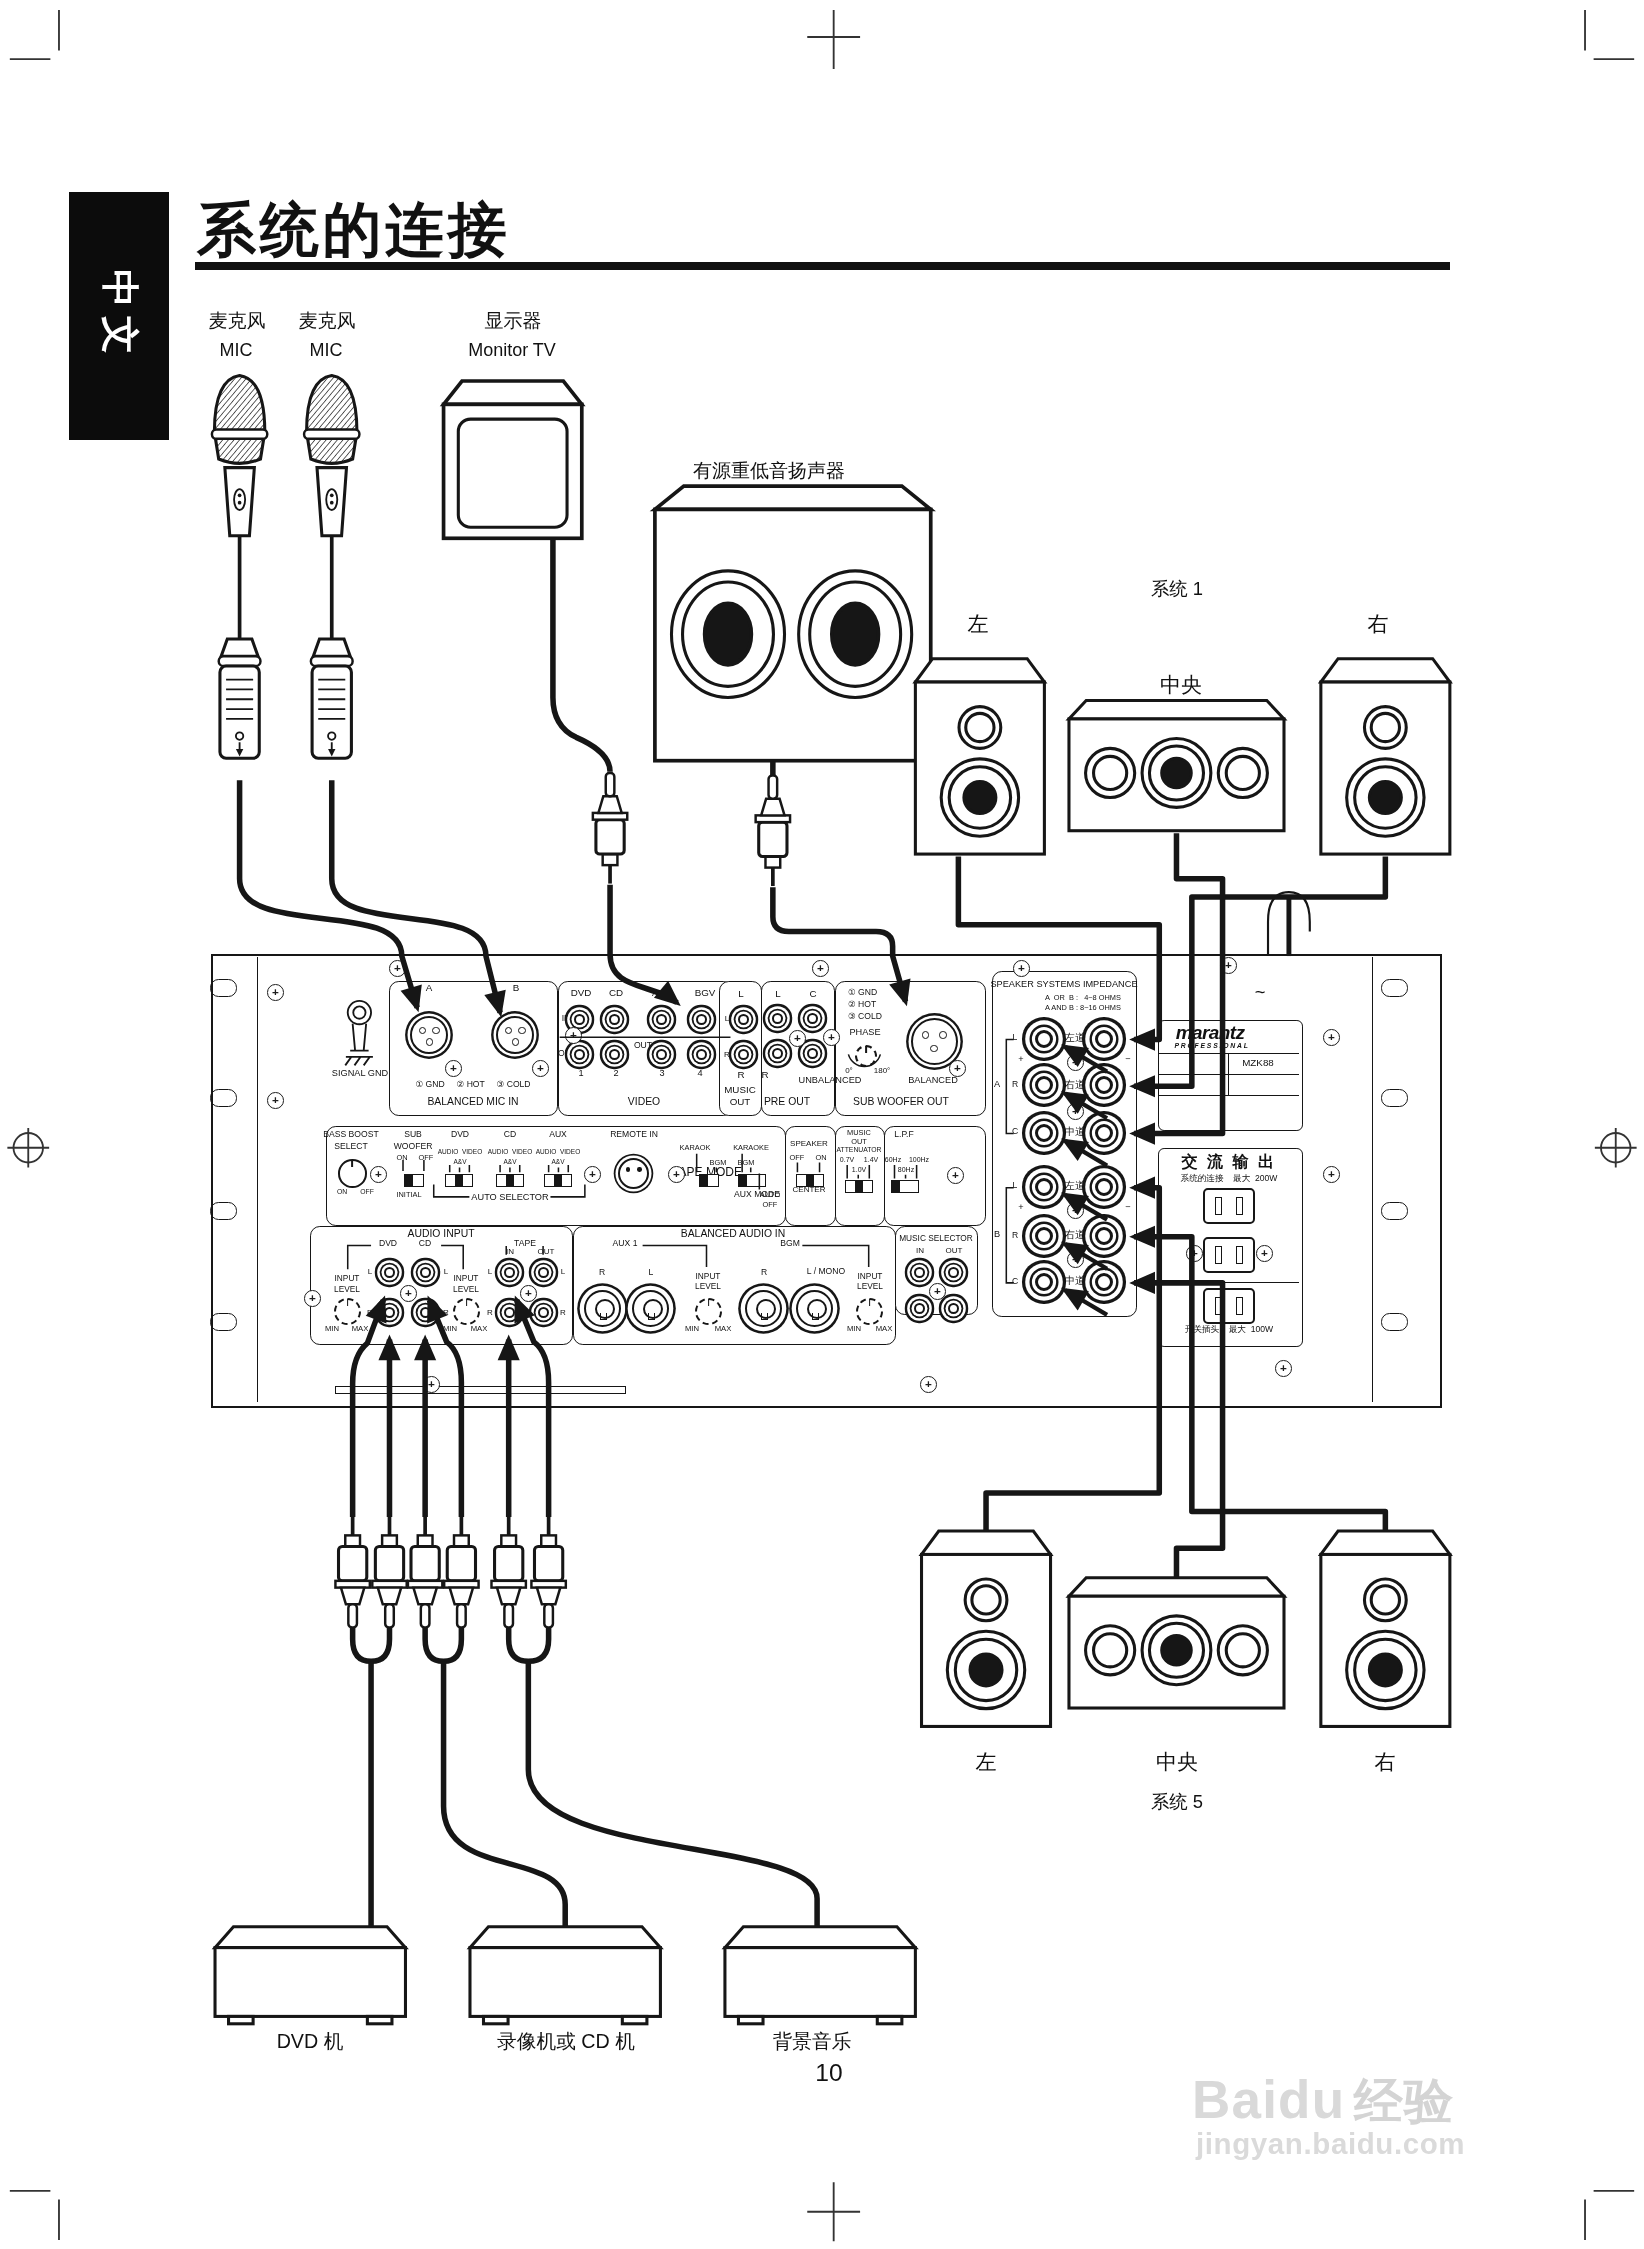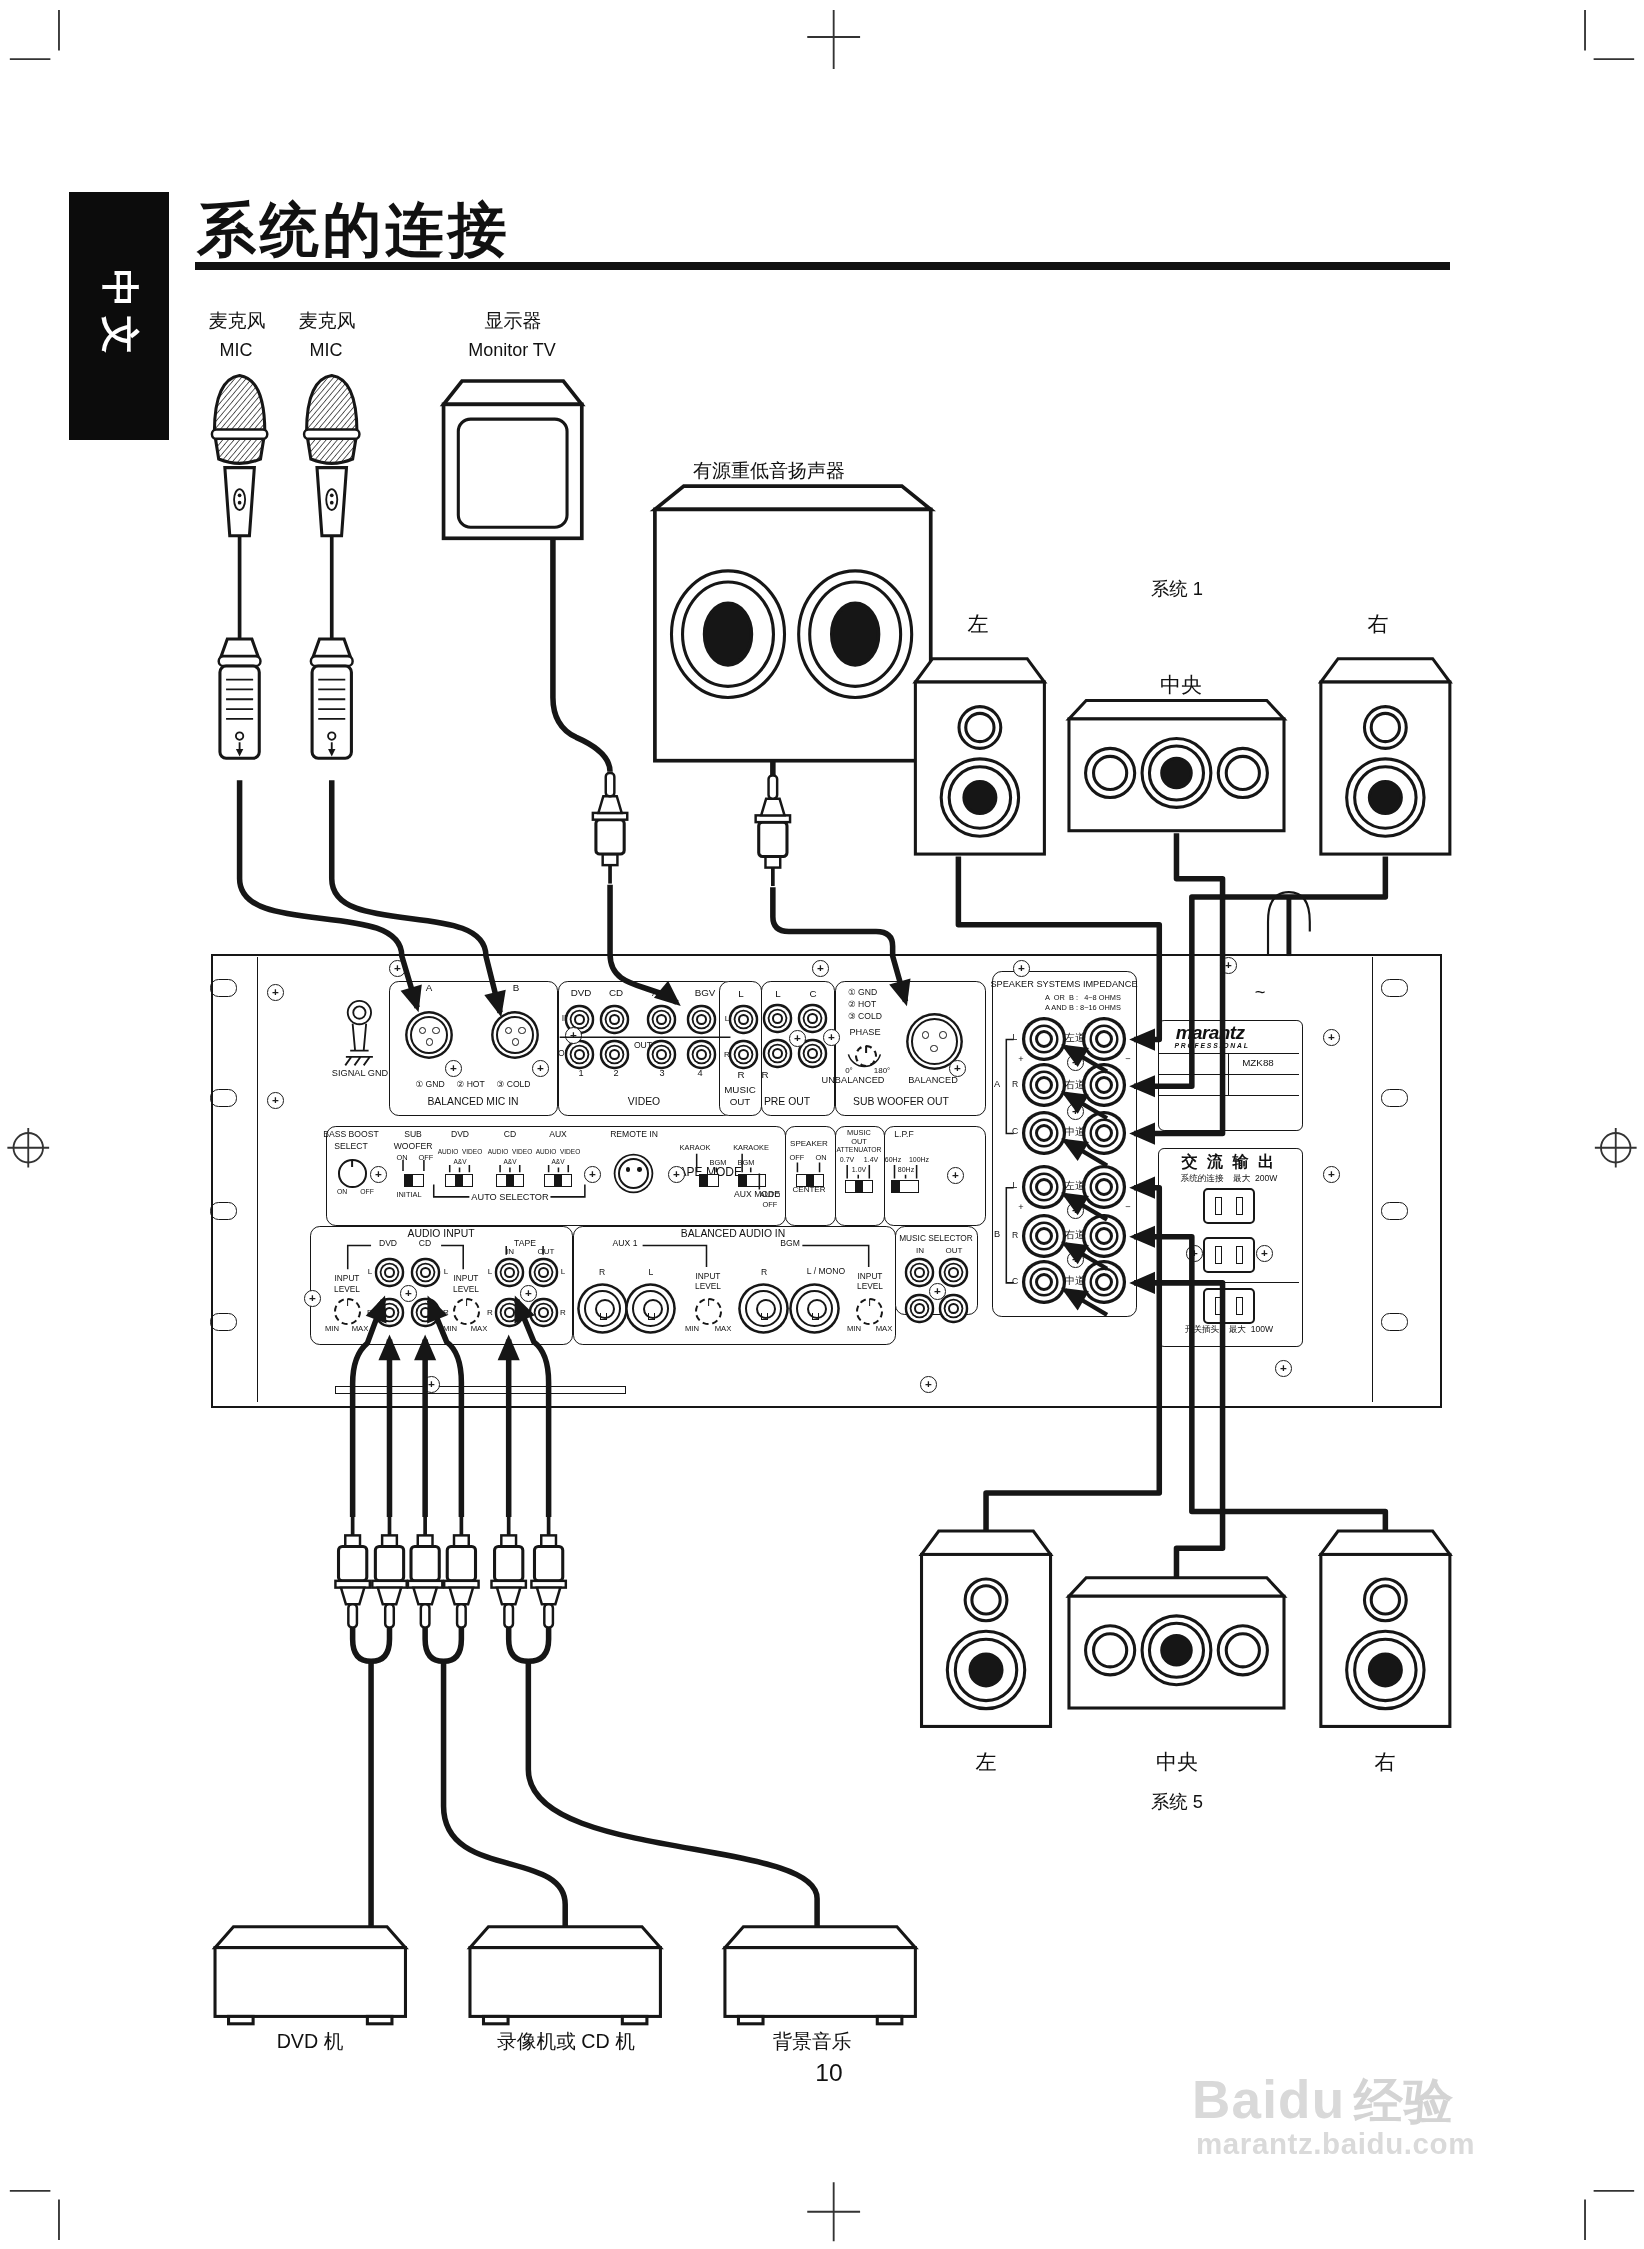--- a/index.html
+++ b/index.html
@@ -159,21 +159,21 @@
   <div class="t" style="left:740px;top:1085px;font-size:9.8px;">MUSIC</div>
   <div class="t" style="left:740px;top:1097px;font-size:9.8px;">OUT</div>
 
   <div class="t" style="left:778px;top:989px;font-size:9.8px;">L</div>
   <div class="t" style="left:813px;top:989px;font-size:9.8px;">C</div>
   <div class="rca" style="left:772px;top:1013px;"></div>
   <div class="rca" style="left:807px;top:1013px;"></div>
   <div class="rca" style="left:772px;top:1048px;"></div>
   <div class="rca" style="left:807px;top:1048px;"></div>
   <div class="t" style="left:765px;top:1070px;font-size:9.8px;">R</div>
-  <div class="t" style="left:830px;top:1075px;font-size:9.2px;margin-left:23px;">UNBALANCED</div>
+  <div class="t" style="left:830px;top:1075px;font-size:9.2px;">UNBALANCED</div>
   <div class="t" style="left:787px;top:1096px;font-size:10.4px;">PRE OUT</div>
 
   <div class="tl" style="left:848px;top:987px;font-size:8.6px;">① GND</div>
   <div class="tl" style="left:848px;top:999px;font-size:8.6px;">② HOT</div>
   <div class="tl" style="left:848px;top:1011px;font-size:8.6px;">③ COLD</div>
   <div class="t" style="left:865px;top:1027px;font-size:9.2px;">PHASE</div>
   <div class="knob dash" style="left:855px;top:1045px;width:18.4px;height:18.4px;"></div>
   <div class="t" style="left:849px;top:1067px;font-size:8px;">0°</div>
   <div class="t" style="left:882px;top:1067px;font-size:8px;">180°</div>
   <div class="xlr big" style="left:911px;top:1018px;">
@@ -420,21 +420,21 @@
   <div class="t" style="left:1385px;top:1750px;font-size:21px;">右</div>
   <div class="t" style="left:1177px;top:1792px;font-size:18.4px;">系统 5</div>
   <div class="t" style="left:310px;top:2030px;font-size:19.7px;">DVD 机</div>
   <div class="t" style="left:566px;top:2030px;font-size:19.7px;">录像机或 CD 机</div>
   <div class="t" style="left:812px;top:2030px;font-size:19.7px;">背景音乐</div>
   <div class="t" style="left:829px;top:2059px;font-size:24.6px;">10</div>
 
   <div id="wm1">
     <span>Baidu</span><span class="cn">经验</span>
   </div>
-  <div id="wm2">marantz.baidu.com</div>
+  <div id="wm2">jingyan.baidu.com</div>
 
   <svg class="abs" style="left:0;top:0;" width="1644" height="2250" viewBox="0 0 2676 3662" pointer-events="none">
     <defs>
       <marker id="ah" markerUnits="userSpaceOnUse" markerWidth="46" markerHeight="40" refX="36" refY="20" orient="auto">
         <path d="M2,2 L44,20 L2,38 Z" fill="#161616"></path>
       </marker>
       <pattern id="hp" width="7" height="7" patternUnits="userSpaceOnUse" patternTransform="rotate(40)">
         <rect width="7" height="7" fill="#fff"></rect>
           <line x1="0" y1="0" x2="0" y2="7" stroke="#2a2a2a" stroke-width="2.4"></line>
       </pattern>

